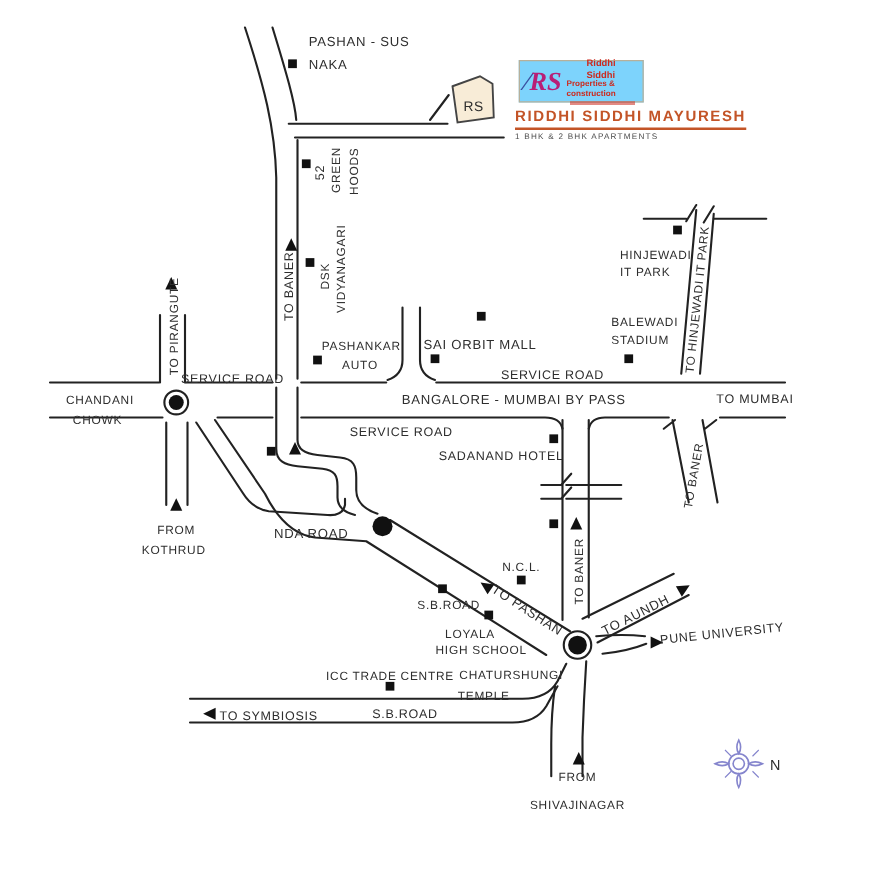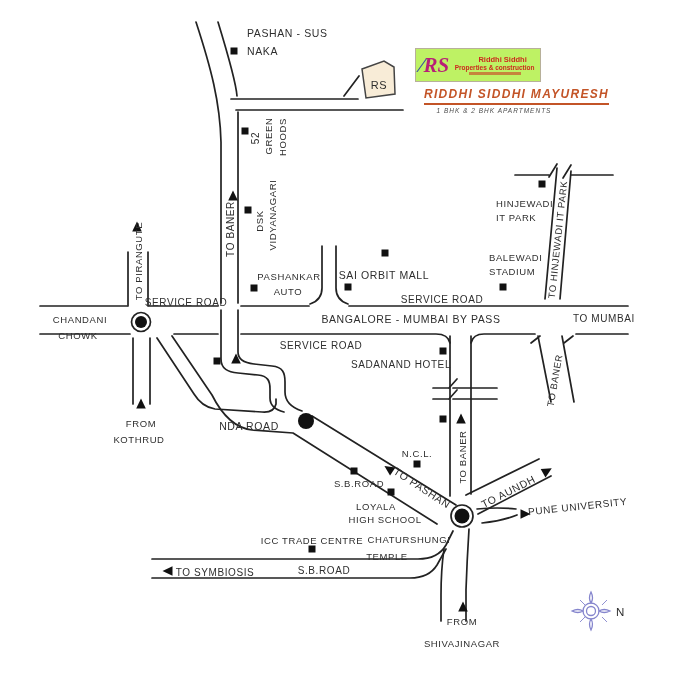--- a/index.html
+++ b/index.html
@@ -1,29 +1,29 @@
 <!DOCTYPE html>
 <html><head>
 <meta charset="utf-8">
 <style>
   html,body{margin:0;padding:0;background:#ffffff;}
   .canvas{position:relative;width:700px;height:695px;background:#ffffff;overflow:hidden;
           font-family:"Liberation Sans", sans-serif;}
   svg text{fill:#2e2e2e;letter-spacing:0.6px;font-family:"Liberation Sans",sans-serif;}
   .roads path{stroke:#222;stroke-width:1.7;fill:none;stroke-linecap:round;stroke-linejoin:round;}
-  .logo-box{position:absolute;left:415px;top:48px;width:126px;height:34px;background:#bef264;
+  .logo-box{position:absolute;left:415px;top:48px;width:100px;height:34px;background:#7dd3fc;
             border:1px solid #b7b09a;box-sizing:border-box;display:flex;align-items:center;padding:2px 4px;}
   .logo-rs{font-style:italic;font-weight:bold;font-size:21px;color:#b81f77;line-height:1;
            font-family:"Liberation Serif",serif;margin-right:4px;}
   .logo-rs .slash{color:#3a4fa0;}
   .logo-text{display:flex;flex-direction:column;align-items:center;flex:1;}
   .logo-line1{font-size:7.5px;font-weight:bold;color:#cc2a1e;line-height:1.2;margin-left:16px;}
   .logo-line2{font-size:6.5px;font-weight:bold;color:#cc2a1e;line-height:1.2;}
   .logo-strip{width:52px;height:3px;margin-top:1px;background:#cc2a1e;opacity:.55;}
-  .title-block{position:absolute;left:424px;top:84px;width:140px;text-align:center;font-style:italic;}
+  .title-block{position:absolute;left:412px;top:84px;width:140px;text-align:left;}
   .map-title{display:inline-block;font-size:12px;font-weight:600;letter-spacing:1.3px;color:#c35427;
              border-bottom:2px solid #c35427;padding-bottom:2px;white-space:nowrap;}
   .map-subtitle{font-size:6.5px;color:#4c4c4c;letter-spacing:1px;margin-top:2px;}
 </style>
 </head>
 <body>
 
 <div class="canvas">
 
   <svg id="mapsvg" width="700" height="695" viewBox="0 0 700 695" xmlns="http://www.w3.org/2000/svg">

